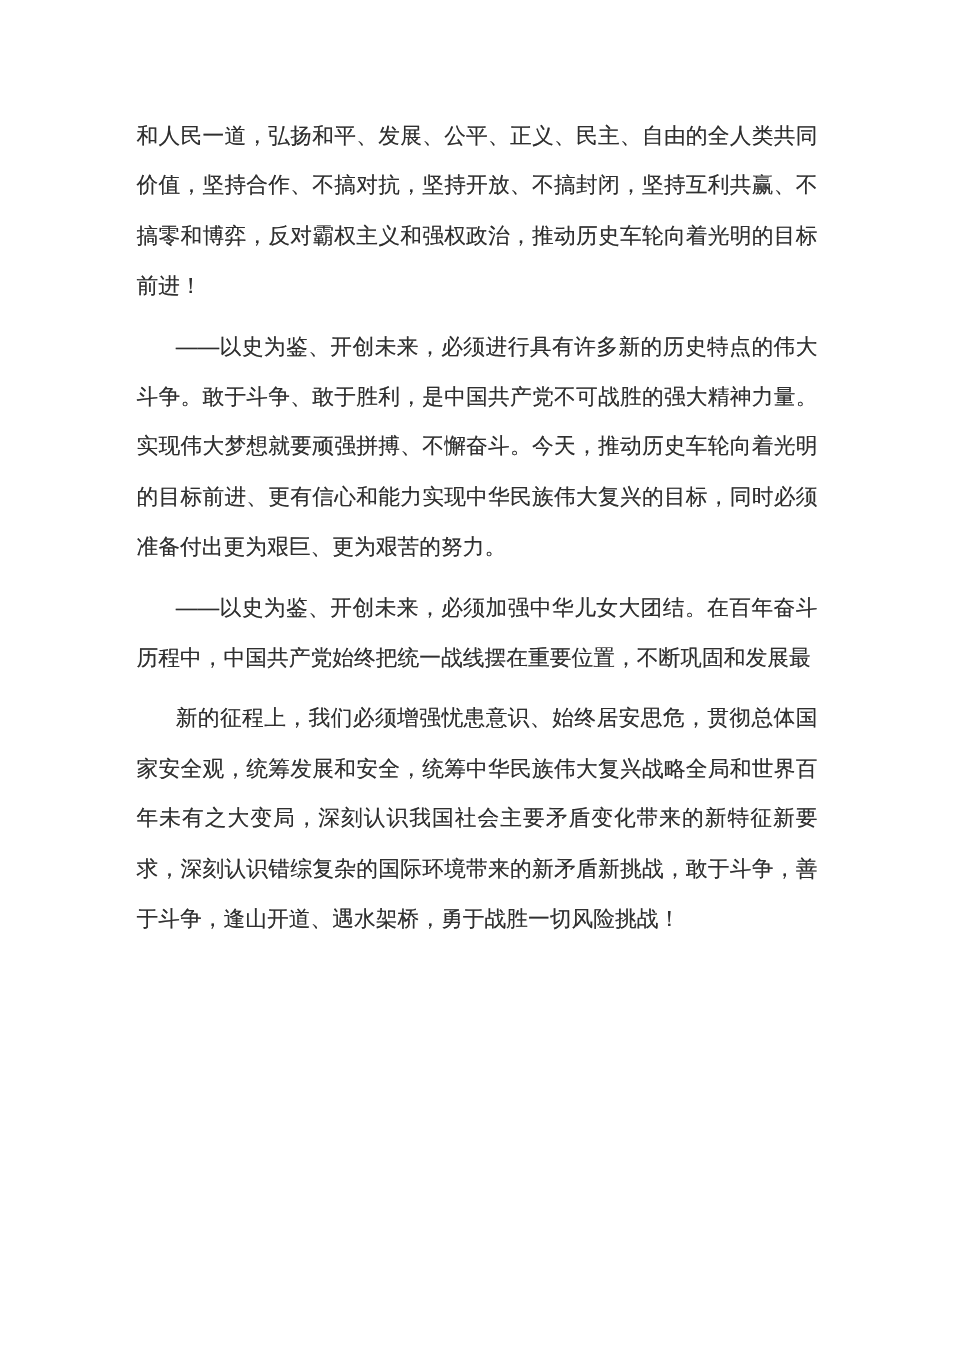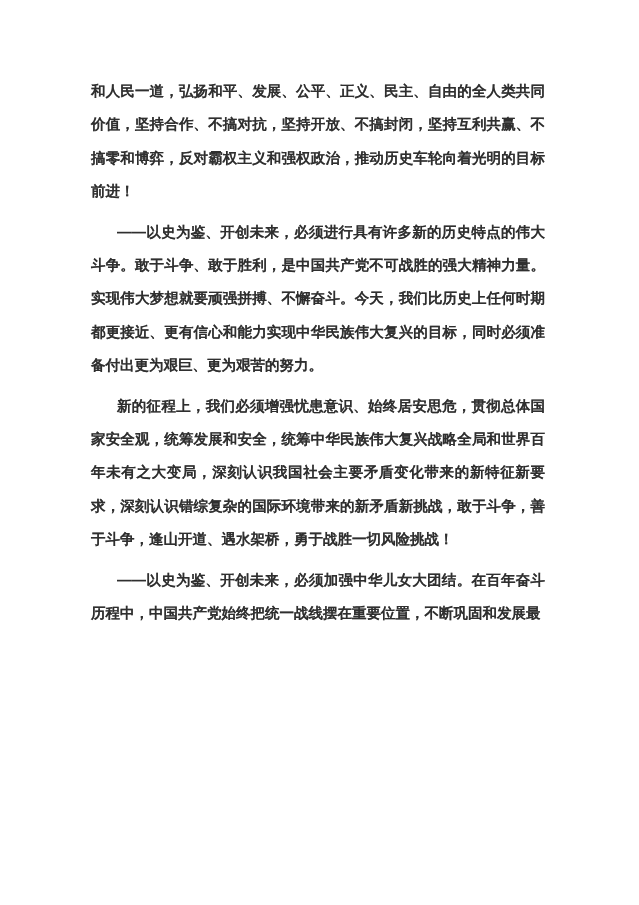--- a/index.html
+++ b/index.html
@@ -13,21 +13,20 @@
     overflow: hidden;
     position: relative;
     font-family: "Liberation Sans", sans-serif;
   }
   .page {
     position: absolute;
     top: 75px;
     left: 91px;
     width: 454px;
     color: #2f2f2f;
-    font-weight: bold;
   }
   .para {
     margin: 0 0 7px 0;
     font-size: 14.5px;
     line-height: 33.4px;
     text-align: justify;
     text-justify: inter-ideograph;
     word-break: normal;
     color: #2f2f2f;
     
@@ -35,16 +34,16 @@
   }
   .para.indent {
     text-indent: 1.8em;
   }
 </style>
 </head>
 <body>
 
 <div class="page">
   <p class="para">和人民一道，弘扬和平、发展、公平、正义、民主、自由的全人类共同价值，坚持合作、不搞对抗，坚持开放、不搞封闭，坚持互利共赢、不搞零和博弈，反对霸权主义和强权政治，推动历史车轮向着光明的目标前进！</p>
-  <p class="para indent">——以史为鉴、开创未来，必须进行具有许多新的历史特点的伟大斗争。敢于斗争、敢于胜利，是中国共产党不可战胜的强大精神力量。实现伟大梦想就要顽强拼搏、不懈奋斗。今天，我们比历史上任何时期都更接近、更有信心和能力实现中华民族伟大复兴的目标，同时必须准备付出更为艰巨、更为艰苦的努力。</p>
+  <p class="para indent">——以史为鉴、开创未来，必须进行具有许多新的历史特点的伟大斗争。敢于斗争、敢于胜利，是中国共产党不可战胜的强大精神力量。实现伟大梦想就要顽强拼搏、不懈奋斗。今天，推动历史车轮向着光明的目标前进、更有信心和能力实现中华民族伟大复兴的目标，同时必须准备付出更为艰巨、更为艰苦的努力。</p>
+  <p class="para indent">——以史为鉴、开创未来，必须加强中华儿女大团结。在百年奋斗历程中，中国共产党始终把统一战线摆在重要位置，不断巩固和发展最</p>
   <p class="para indent">新的征程上，我们必须增强忧患意识、始终居安思危，贯彻总体国家安全观，统筹发展和安全，统筹中华民族伟大复兴战略全局和世界百年未有之大变局，深刻认识我国社会主要矛盾变化带来的新特征新要求，深刻认识错综复杂的国际环境带来的新矛盾新挑战，敢于斗争，善于斗争，逢山开道、遇水架桥，勇于战胜一切风险挑战！</p>
-  <p class="para indent">——以史为鉴、开创未来，必须加强中华儿女大团结。在百年奋斗历程中，中国共产党始终把统一战线摆在重要位置，不断巩固和发展最</p>
 </div>
 
 </body></html>

